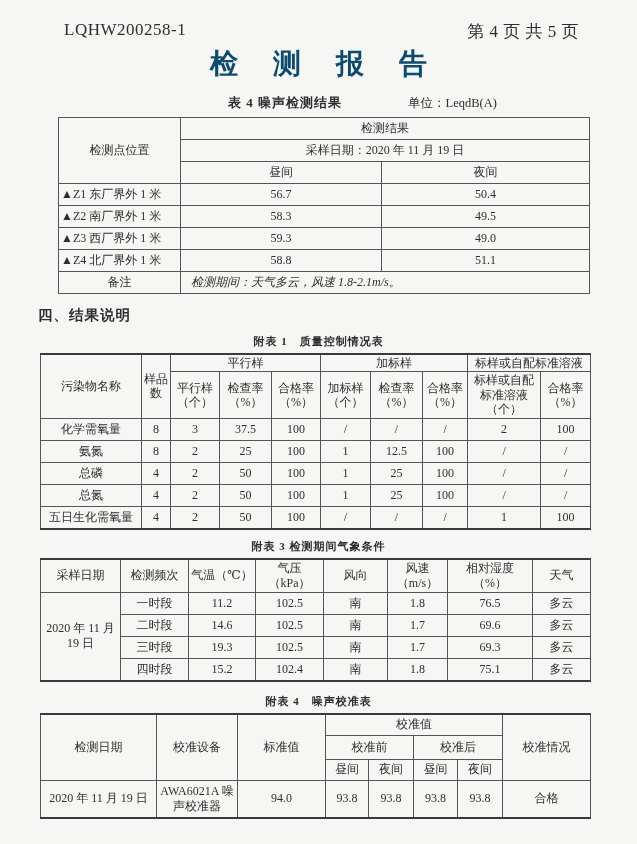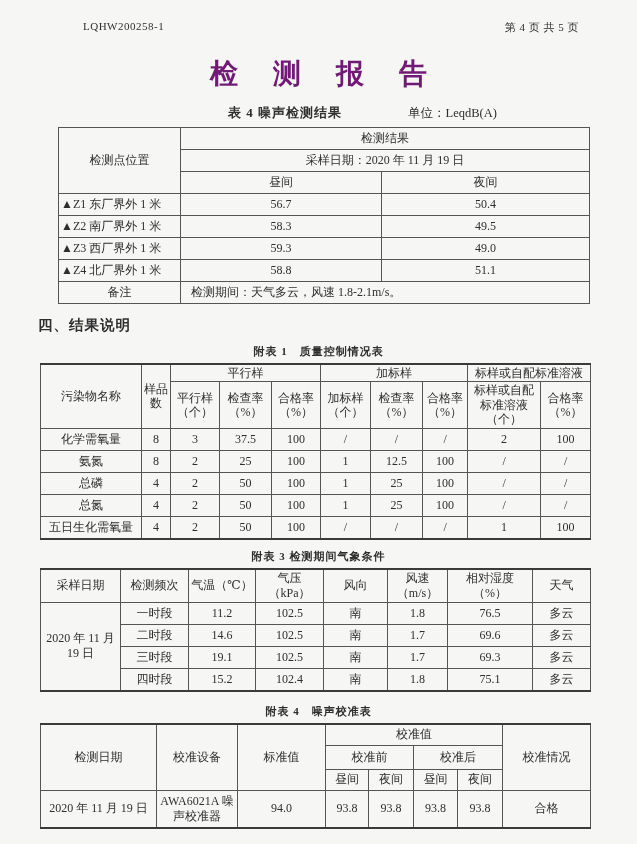--- a/index.html
+++ b/index.html
@@ -11,43 +11,43 @@
     background:#f6f6f4;
     font-family:"Liberation Serif","DejaVu Serif",serif;
     color:#2e2e2e;
     overflow:hidden;
     box-sizing:border-box;
   }
   
   .doc-header{
     display:flex;justify-content:space-between;
     padding:20px 58px 0 64px;
-    font-size:11px;letter-spacing:.5px;margin-left:19px;
+    font-size:17px;letter-spacing:.5px;
   }
   .doc-title{
-    margin-top:20px;
+    margin-top:2px;
     text-align:center;
     font-size:28px;
     font-weight:600;
     letter-spacing:14px;
     text-indent:14px;
-    color:#701a75;
+    color:#0c4a6e;
   }
   
   .t4-cap-row{position:relative;height:20px;margin-top:11px;font-size:13px;}
   .t4-caption{position:absolute;left:228px;top:0;font-weight:bold;letter-spacing:1px;}
   .t4-unit{position:absolute;left:408px;top:1px;font-size:12.5px;}
   
   table{border-collapse:collapse;table-layout:fixed;font-size:12px;color:#2e2e2e;}
   td,th{border:1px solid #555;font-weight:normal;text-align:center;vertical-align:middle;padding:1px 2px;line-height:1.25;overflow:hidden;}
   
   .t4{margin:3px 0 0 58px;width:531px;}
   .t4 td,.t4 th{height:19px;}
   .t4 .loc{text-align:left;}
-  .t4 .remark-text{text-align:left;padding-left:10px;}
+  .t4 .remark-text{text-align:left;padding-left:10px;font-style:italic;}
   
   .section-heading{margin:12px 8px 0 38px;font-size:14.5px;font-weight:bold;letter-spacing:1px;}
   
   .annex-caption{text-align:center;font-size:11px;font-weight:bold;margin-top:9px;letter-spacing:1px;}
   
   .annex{margin:4px 0 0 40px;width:550px;border-top:2.5px solid #3a3a3a;border-bottom:2.5px solid #3a3a3a;}
   .a1 th{line-height:1.2;}
   .a1 .gr{height:15px;}
   .a1 .sub th{height:40px;}
   .a1 td{height:19px;margin-left:44px;}
@@ -255,21 +255,21 @@
       <td>二时段</td>
       <td>14.6</td>
       <td>102.5</td>
       <td>南</td>
       <td>1.7</td>
       <td>69.6</td>
       <td>多云</td>
     </tr>
     <tr>
       <td>三时段</td>
-      <td>19.1</td>
+      <td>19.3</td>
       <td>102.5</td>
       <td>南</td>
       <td>1.7</td>
       <td>69.3</td>
       <td>多云</td>
     </tr>
     <tr>
       <td>四时段</td>
       <td>15.2</td>
       <td>102.4</td>

